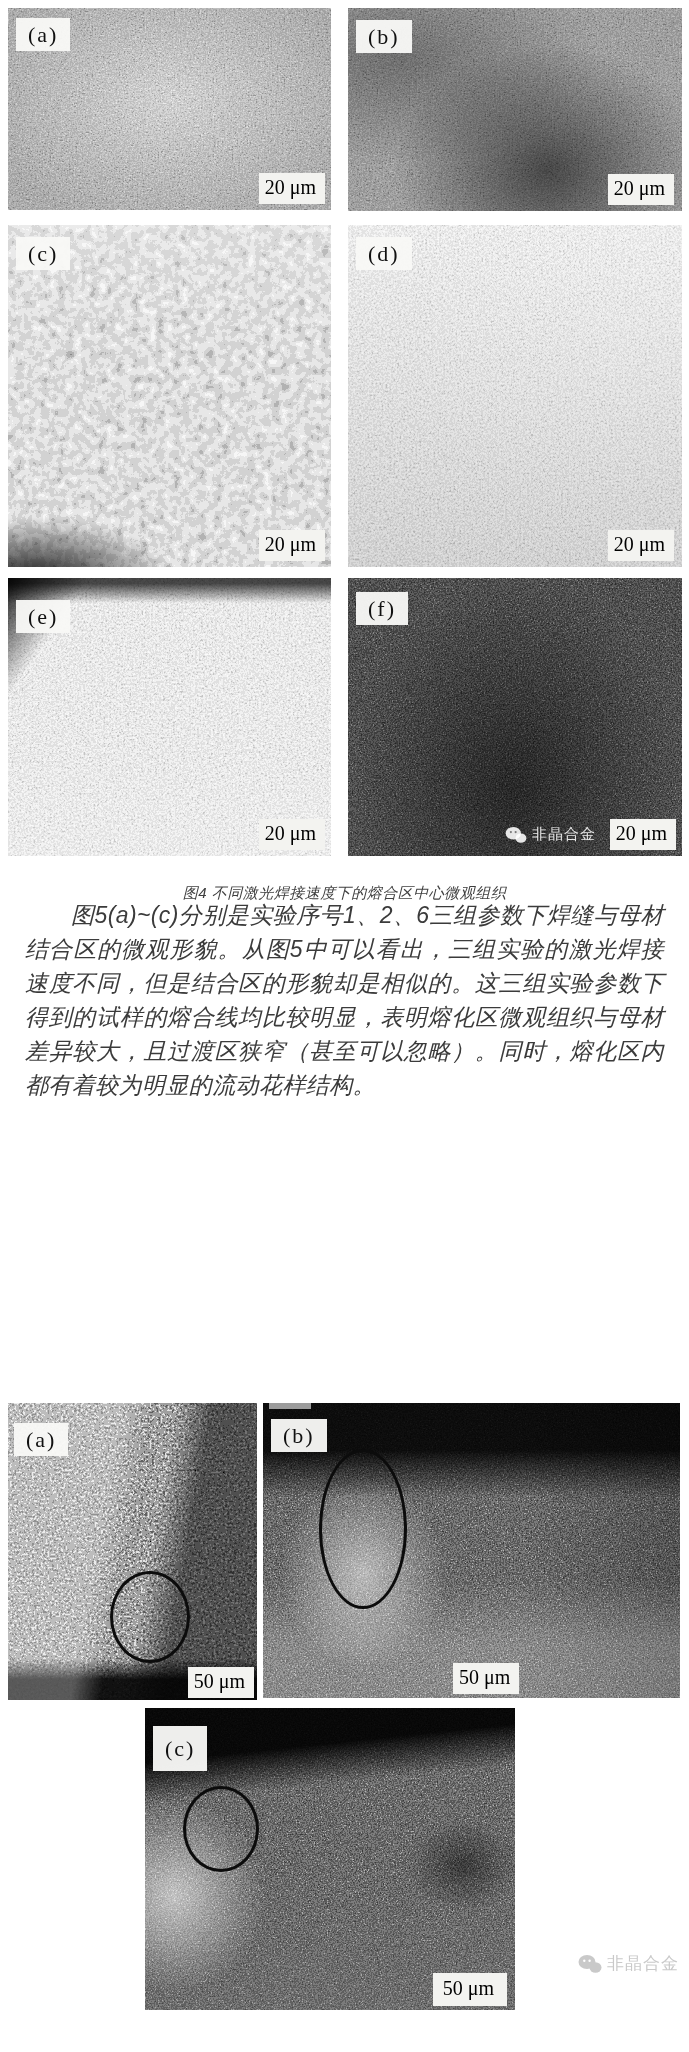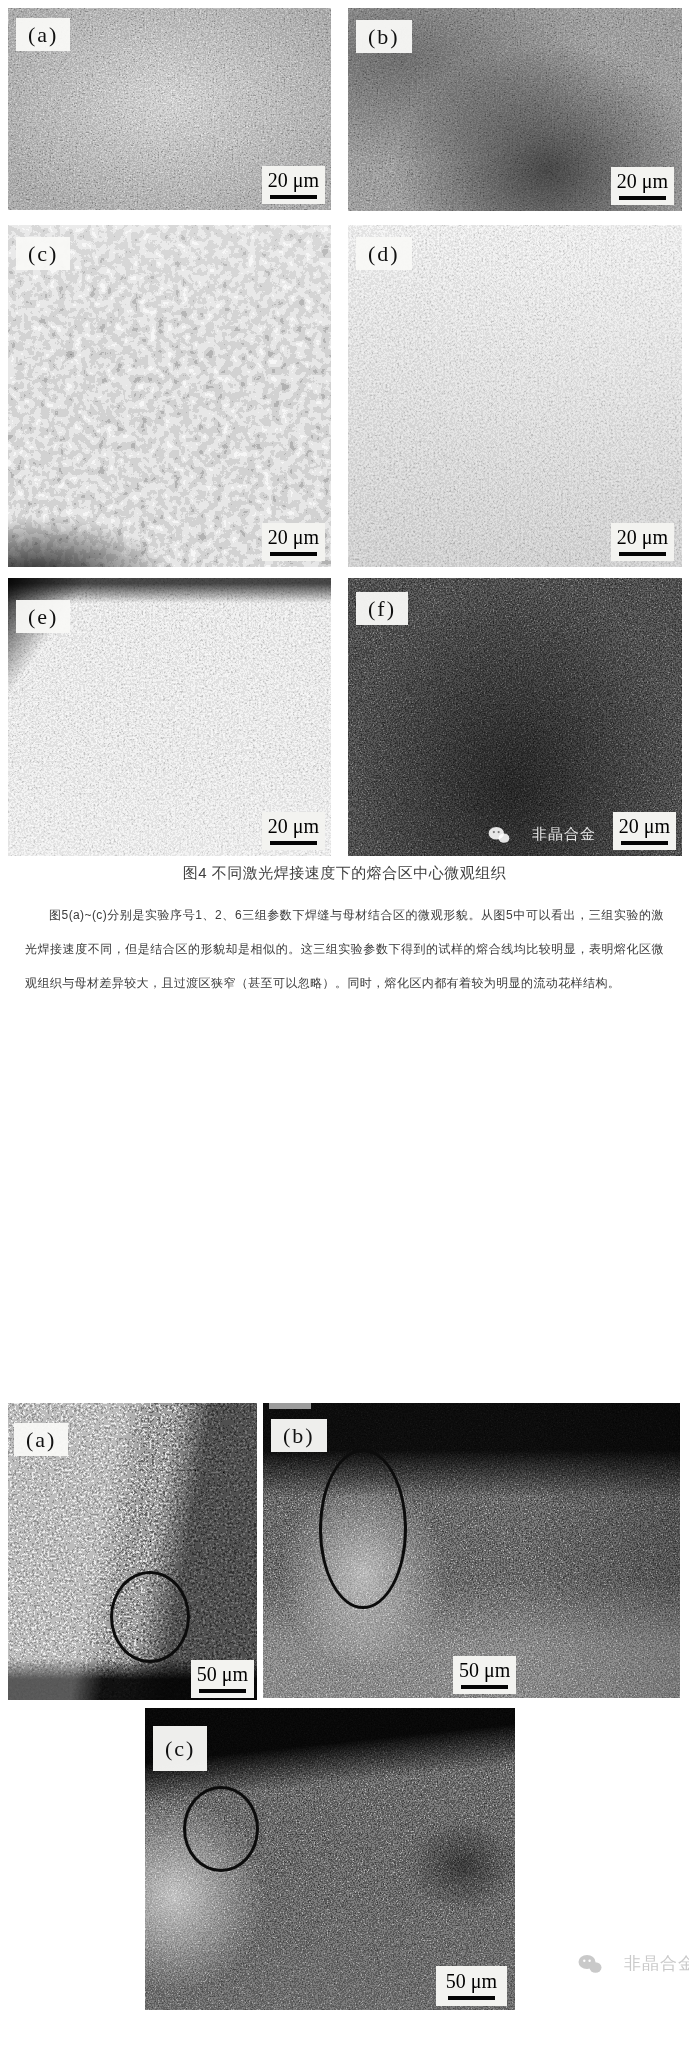--- a/index.html
+++ b/index.html
@@ -14,41 +14,41 @@
   .shade { position:absolute; left:0; top:0; right:0; bottom:0; }
 
   .plabel {
     position:absolute; background:rgba(248,248,246,0.96); color:#111;
     font-family:"Liberation Serif", serif; font-size:22px; line-height:1.15;
     padding:4px 12px; letter-spacing:2px;
   }
   .scalebox {
     position:absolute; background:#f3f3f0; color:#000;
     font-family:"Liberation Serif", serif;
-    display:flex; flex-direction:column; align-items:center; justify-content:center;
+    display:flex; flex-direction:row; align-items:center; justify-content:center;
     gap:3px; padding:3px 6px 5px 6px;
   }
   .scalebox .txt { font-size:20px; white-space:nowrap; }
   .scalebox .bar { width:92%; height:4px; background:#050505; }
 
   .circle { position:absolute; border:3px solid #0c0c0c; border-radius:50%; background:transparent; }
 
   .graytab { position:absolute; background:#9c9c9c; }
 
   
-  .bodytext { position:absolute; left:25px; right:25px; top:898px; font-size:12px;
-    line-height:34px; color:#3b3b3b; text-align:justify; letter-spacing:0.4px; }
+  .bodytext { position:absolute; left:25px; right:25px; top:898px; font-size:23px;
+    line-height:34px; color:#3b3b3b; text-align:justify; letter-spacing:0.4px;font-style:italic; }
   .bodytext p { text-indent:2em; }
   .bodytext p + p { margin-top:34px; }
 
   .caption { position:absolute; left:0; width:100%; text-align:center;
     font-size:15px; color:#3f3f3f; letter-spacing:0.5px; }
 
   
-  .wm { position:absolute; display:flex; align-items:center; gap:22px; white-space:nowrap;text-align:right; }
+  .wm { position:absolute; display:flex; align-items:center; gap:5px; white-space:nowrap;text-align:right; }
   .wm .wmtxt { font-size:15px; letter-spacing:1px; }
   .wm-white { color:rgba(255,255,255,0.88); }
   .wm-gray  { color:#c9c9c9; }
   .wm-gray .wmtxt { font-size:17px; }
 </style>
 </head>
 <body>
 
 <svg width="0" height="0" style="position:absolute" aria-hidden="true">
   <defs>
@@ -181,21 +181,21 @@
       <svg width="22" height="18" viewBox="0 0 24 20">
         <ellipse cx="9" cy="8" rx="8.5" ry="7" fill="currentColor"></ellipse>
         <ellipse cx="17.5" cy="13.5" rx="6" ry="5.2" fill="currentColor"></ellipse>
         <circle cx="6.3" cy="6.8" r="1.2" fill="#777"></circle>
           <circle cx="11.6" cy="6.8" r="1.2" fill="#777"></circle>
       </svg>
       <span class="wmtxt">非晶合金</span>
     </span>
   </figure>
 
-  <p class="caption" style="top:864px;">图4  不同激光焊接速度下的熔合区中心微观组织</p>
+  <p class="caption" style="top:884px;font-style:italic;">图4  不同激光焊接速度下的熔合区中心微观组织</p>
 
   <div class="bodytext">
     <p>图5(a)~(c)分别是实验序号1、2、6三组参数下焊缝与母材结合区的微观形貌。从图5中可以看出，三组实验的激光焊接速度不同，但是结合区的形貌却是相似的。这三组实验参数下得到的试样的熔合线均比较明显，表明熔化区微观组织与母材差异较大，且过渡区狭窄（甚至可以忽略）。同时，熔化区内都有着较为明显的流动花样结构。</p>
   </div>
 
   <figure class="panel" style="left:8px; top:1403px; width:249px; height:297px;">
     <svg class="tex">
         <rect width="100%" height="100%" filter="url(#txHC)"></rect>
       </svg>
     <div class="shade" style="background:linear-gradient(100deg, rgba(255,255,255,0.3) 0 38%, transparent 48% 56%, rgba(0,0,0,0.5) 68%), linear-gradient(to top, rgba(5,5,5,0.92) 0 7%, transparent 14%);"></div>

